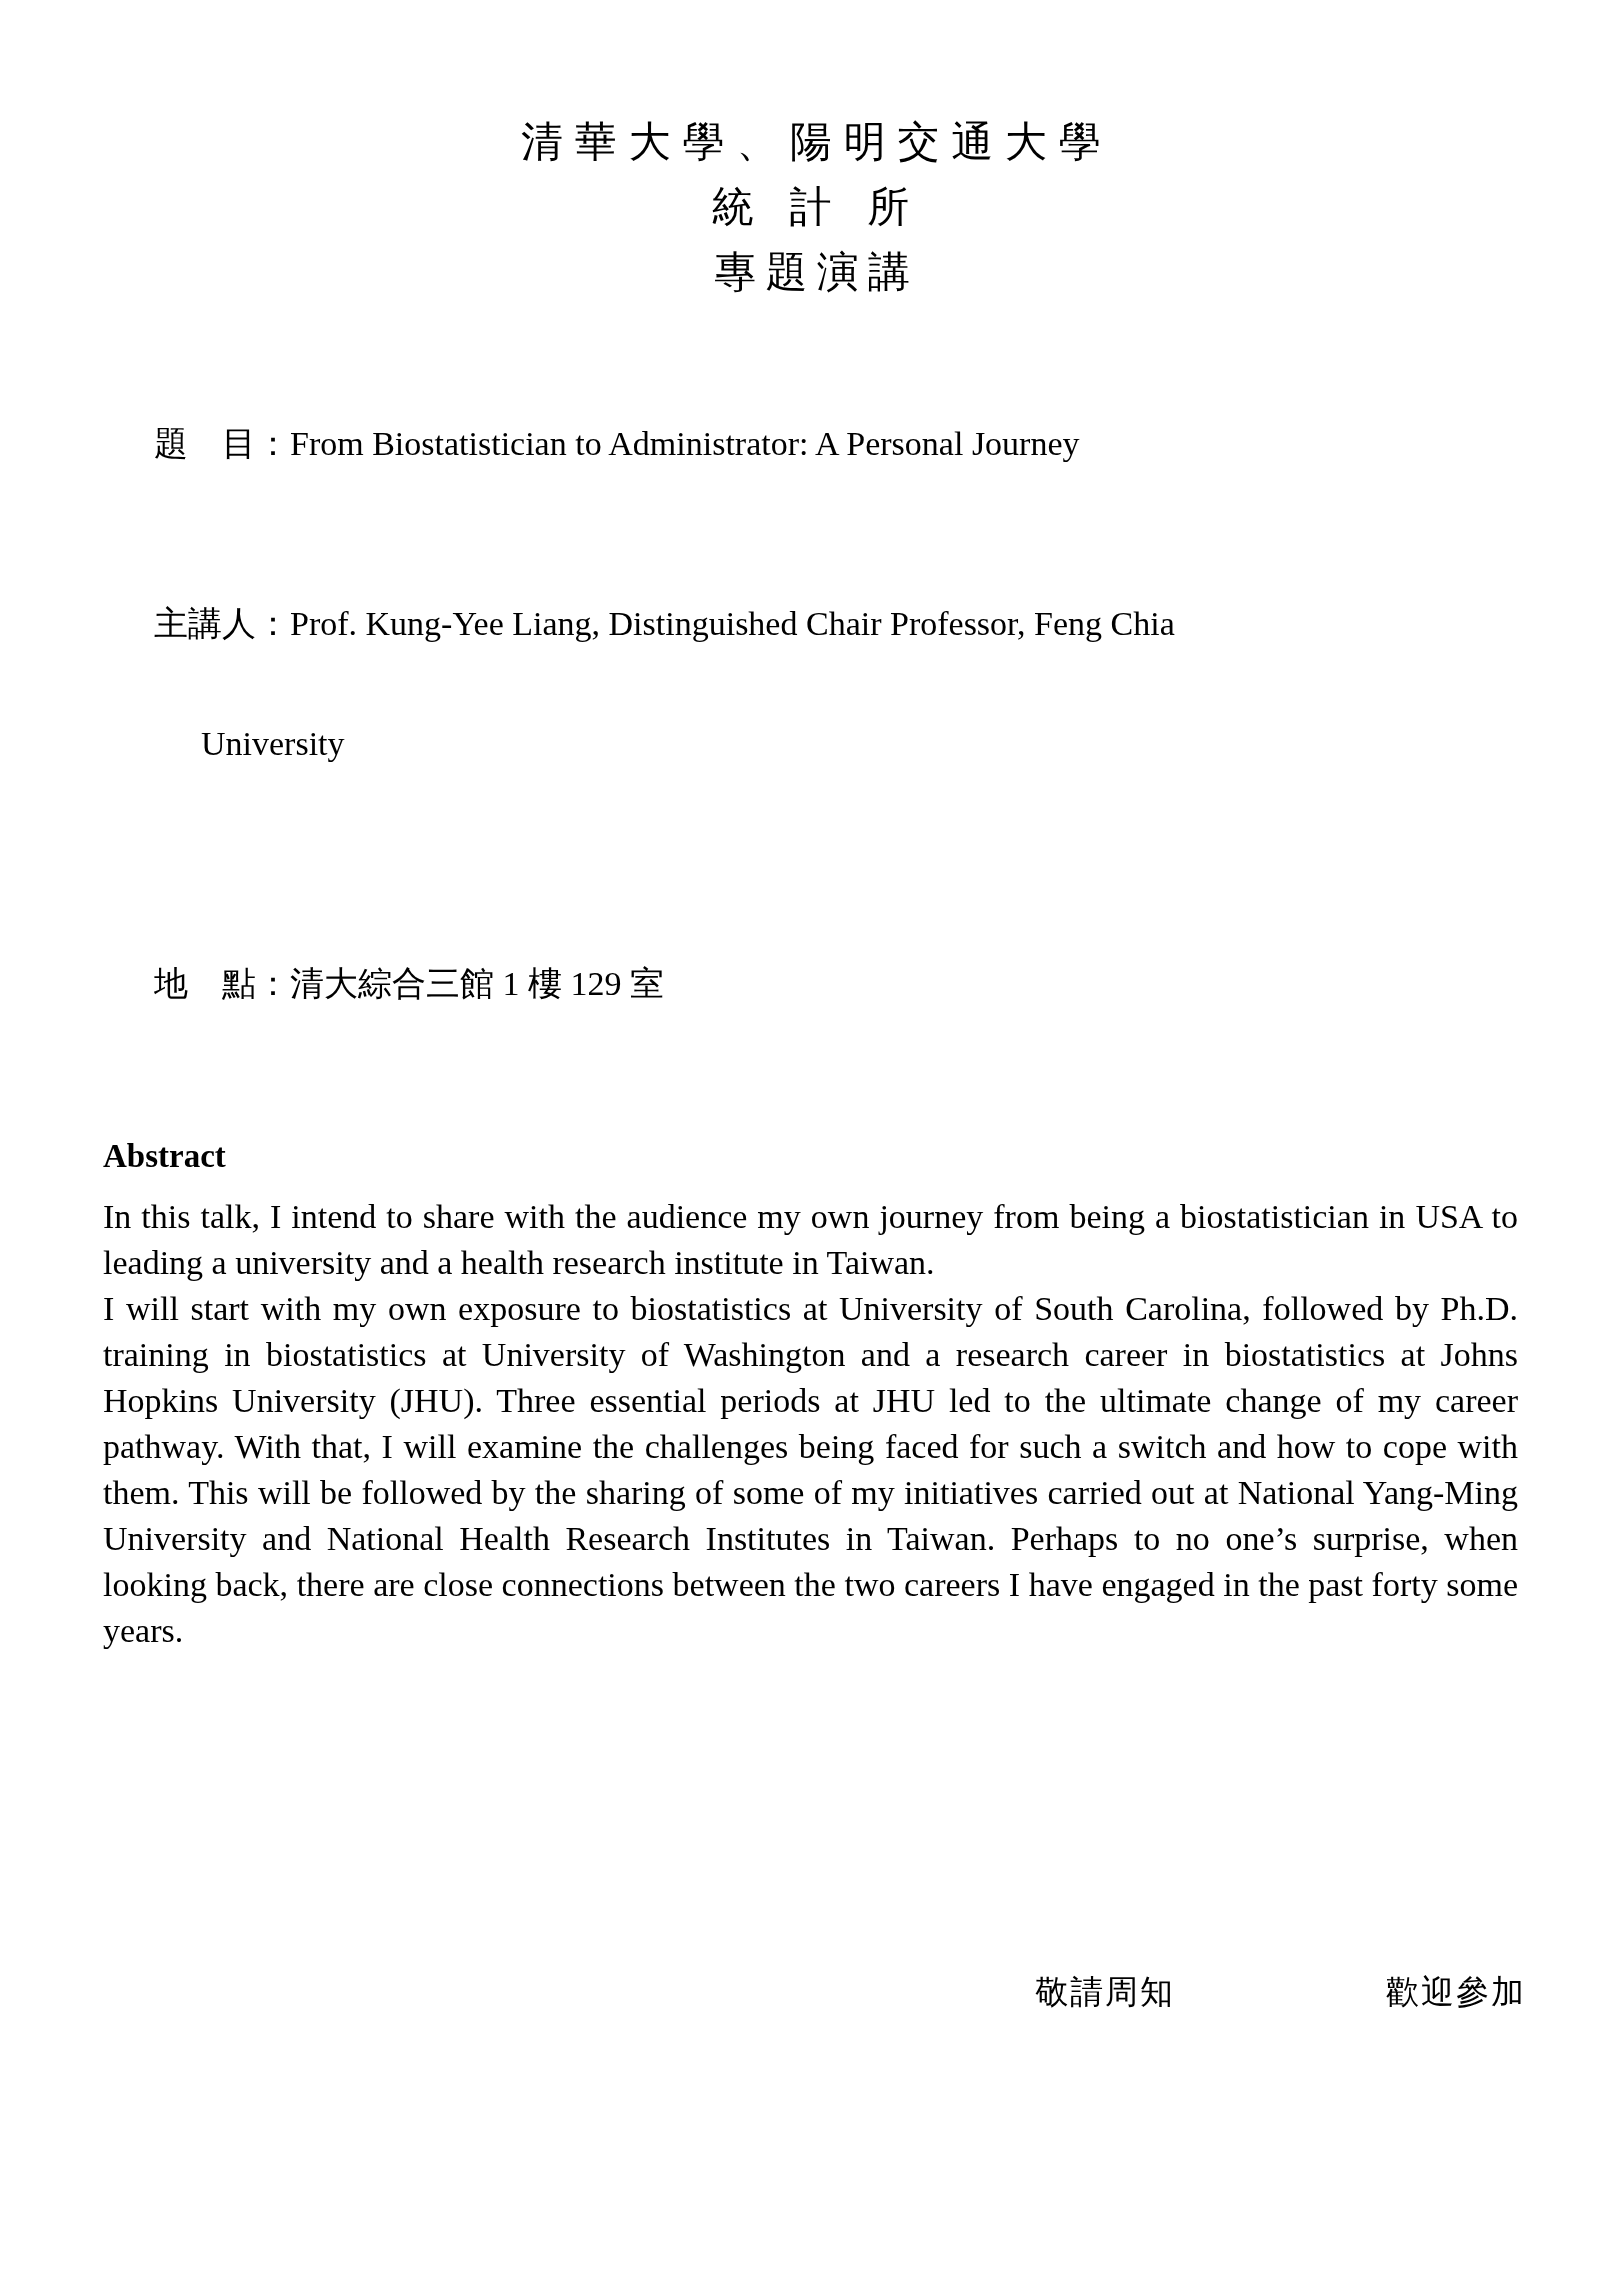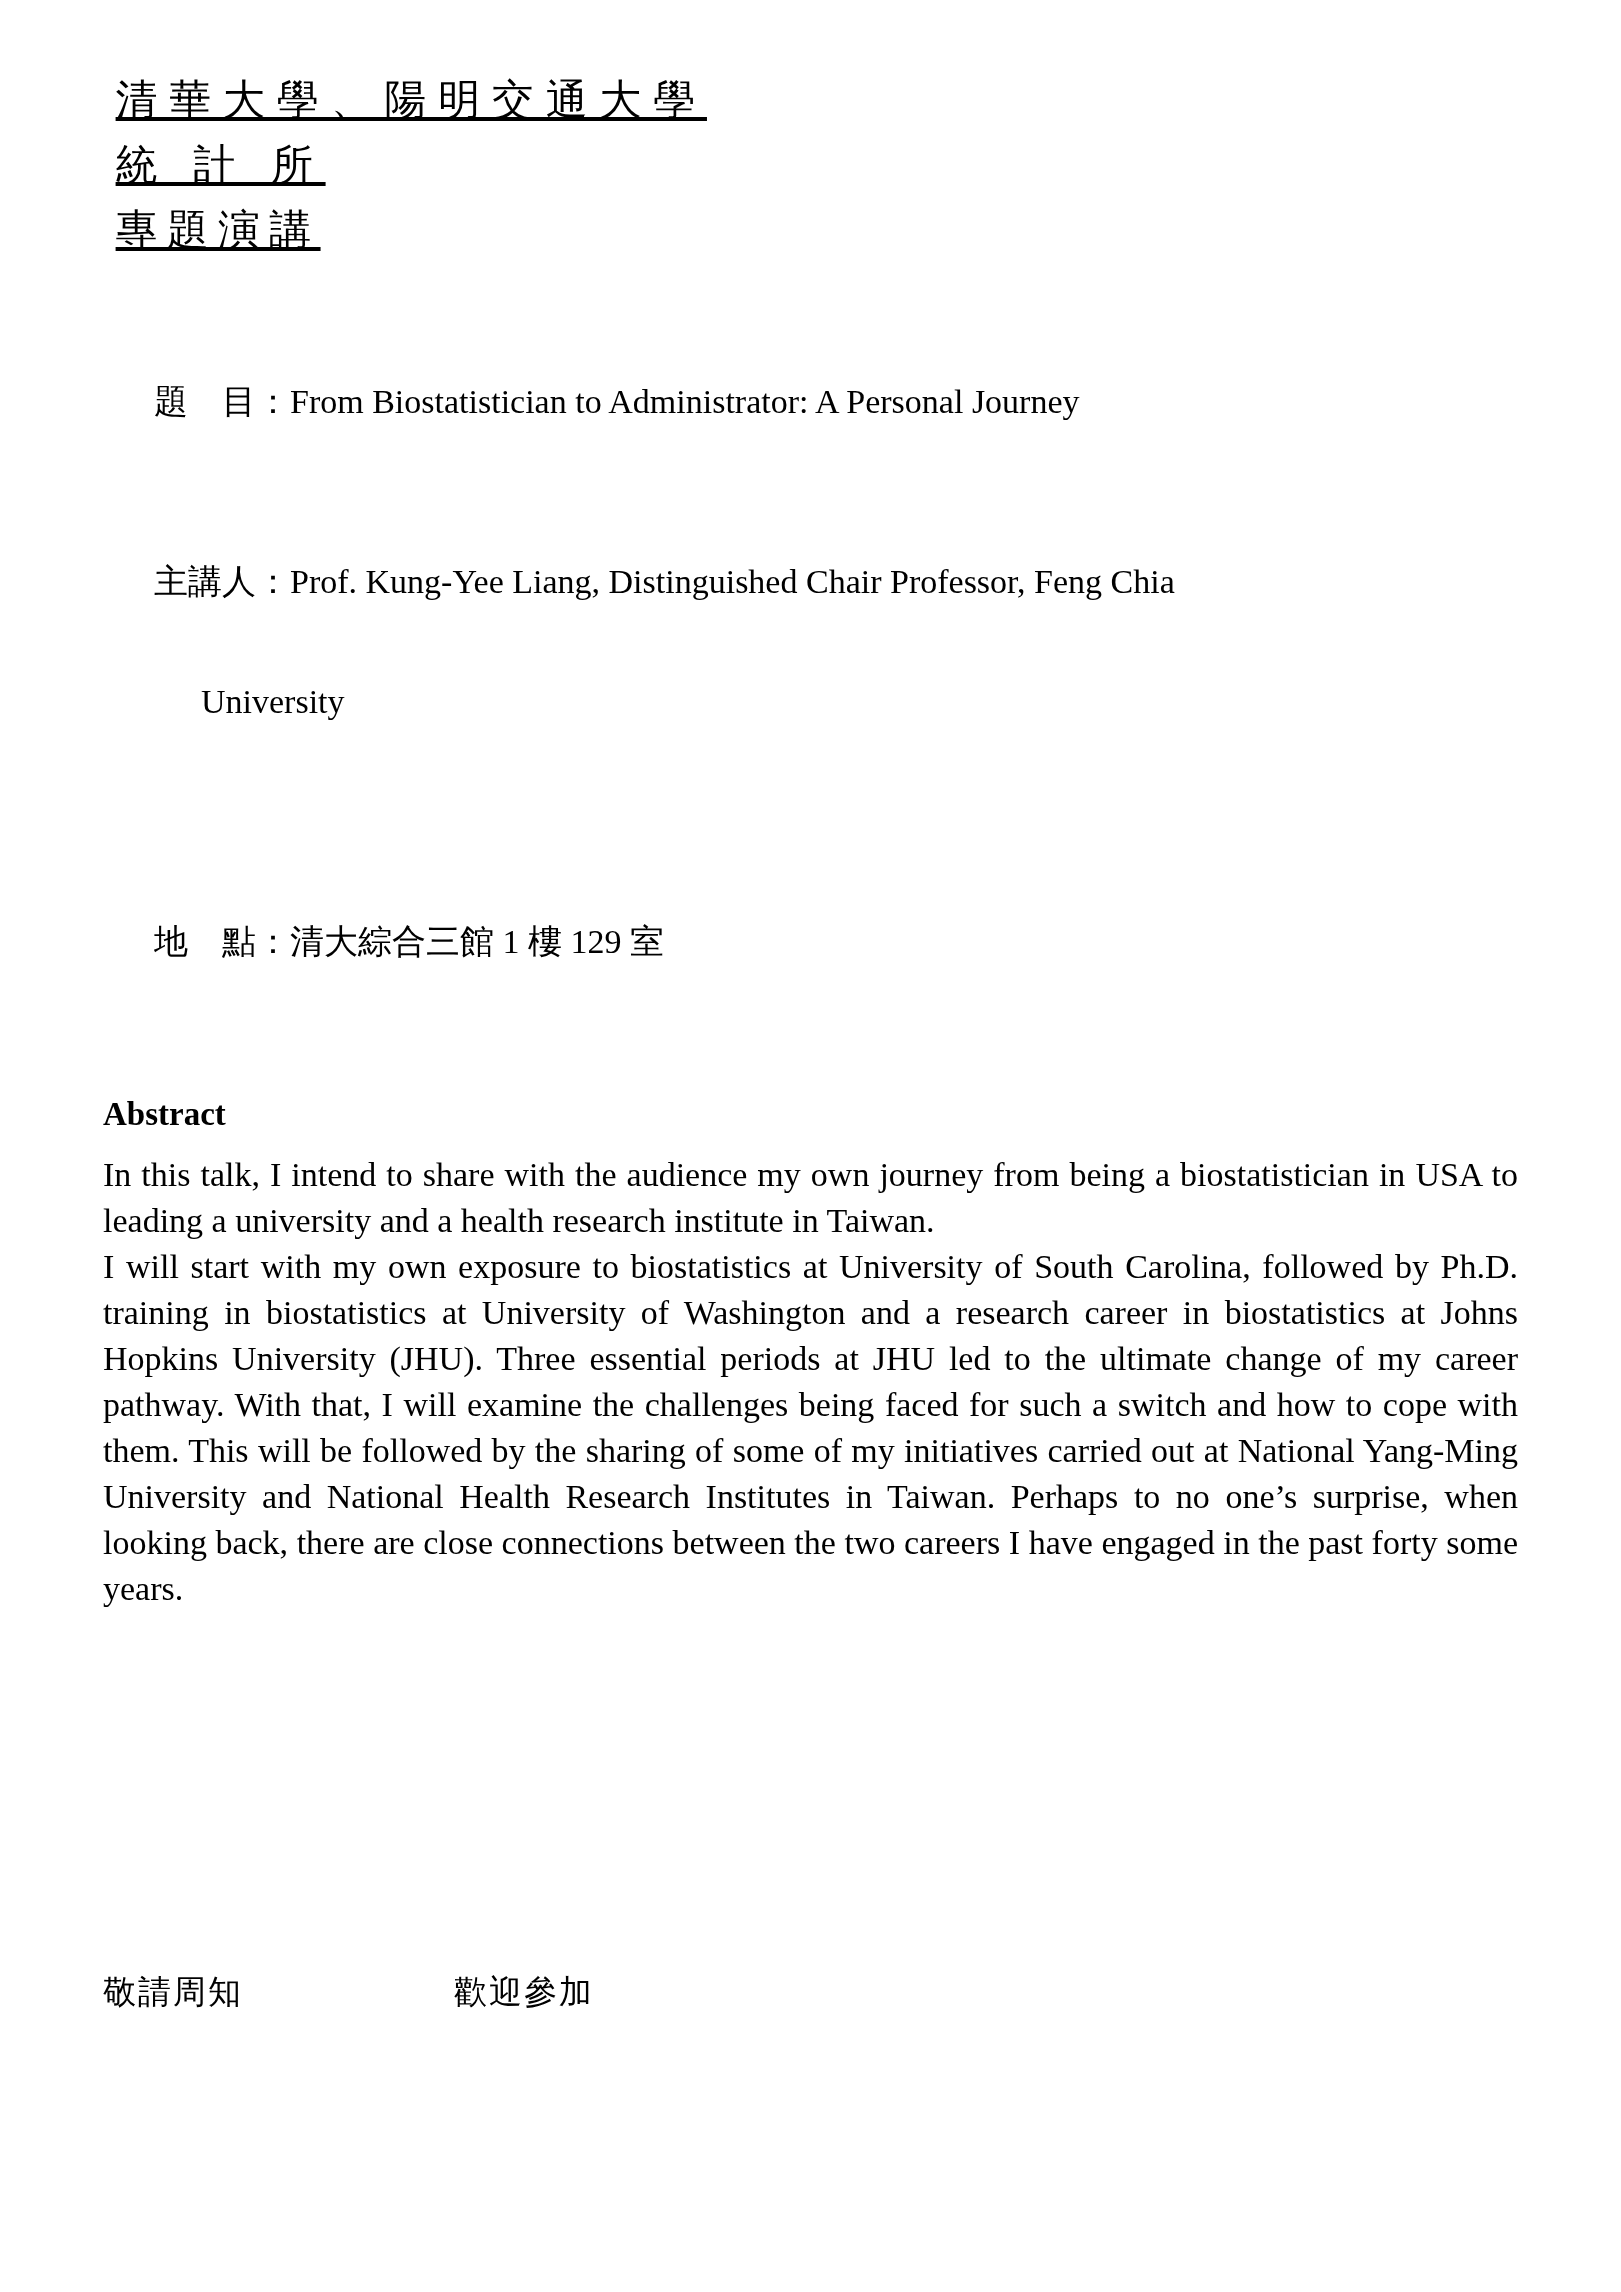--- a/index.html
+++ b/index.html
@@ -20,22 +20,22 @@
     position: relative;
     width: 1621px;
     height: 2293px;
     box-sizing: border-box;
     padding: 0 103px;
     overflow: hidden;
   }
 
   
   .header {
-    padding-top: 68px;
-    text-decoration: underline;
+    padding-top: 110px;
+    text-align: center;
   }
   .header-line {
     font-family: "Liberation Serif", "DejaVu Serif", serif;
     font-size: 42px;
     line-height: 65px;
     letter-spacing: 0.30em;
     text-indent: 0.30em;
     white-space: pre;
     font-weight: 400;
   }
@@ -88,21 +88,21 @@
     margin: 0;
   }
 
   
   .footer {
     position: absolute;
     left: 103px;
     right: 95px;
     top: 1970px;
     display: flex;
-    justify-content: flex-start;
+    justify-content: flex-end;
     gap: 211px;
     font-size: 33px;
     letter-spacing: 0.06em;
   }
   .footer-item { white-space: pre; }
 </style>
 </head>
 <body>
 
 <div class="page">

